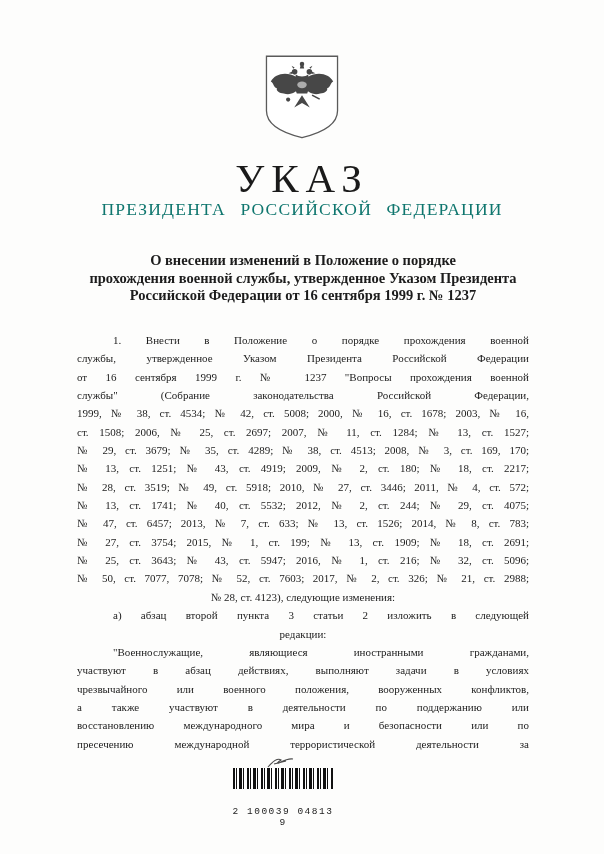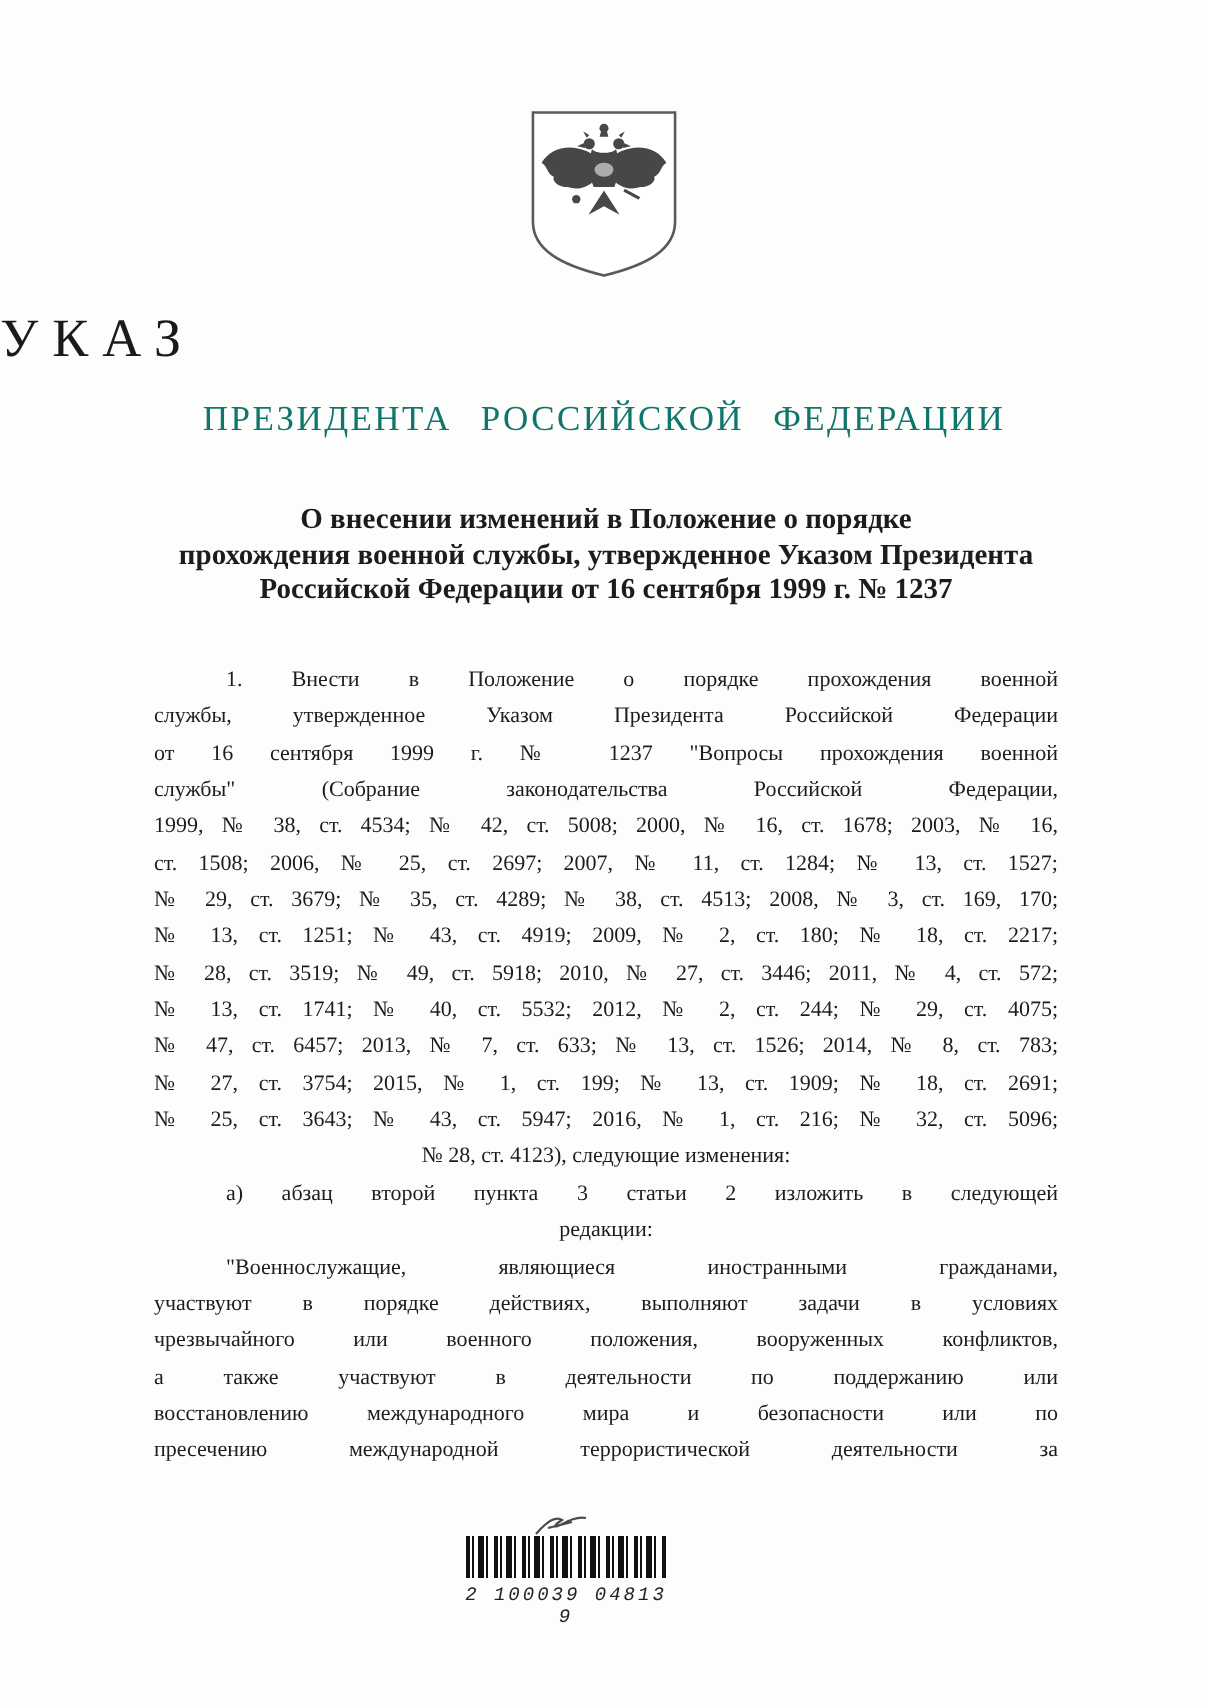--- a/index.html
+++ b/index.html
@@ -5,21 +5,21 @@
   html,body{margin:0;padding:0;background:#e8e8e8;}
   .page{
     position:relative;width:604px;height:854px;margin:0 auto;
     background:#fdfdfc;font-family:"Liberation Serif","DejaVu Serif",serif;
     color:#1c1c1c;overflow:hidden;
   }
   .emblem{position:absolute;left:263px;top:52px;width:78px;height:90px;}
   .emblem svg{width:100%;height:100%;}
   .doc-title{
     position:absolute;top:154px;left:0;width:100%;margin:0;
-    font-size:27px;font-weight:normal;
+    text-align:center;font-size:41px;font-weight:normal;
     letter-spacing:7px;color:#1a1a1a;
   }
   .doc-issuer{
     position:absolute;top:199px;left:0;width:100%;margin:0;
     text-align:center;font-size:17.5px;font-weight:normal;
     letter-spacing:1.2px;word-spacing:9px;color:#0f766e;
   }
   .subject{
     position:absolute;top:252px;left:77px;width:452px;
     text-align:center;font-weight:bold;font-size:14.5px;line-height:17.5px;
@@ -34,21 +34,21 @@
   .barcode-block{position:absolute;left:228px;top:754px;width:110px;text-align:center;}
   .sig{display:block;margin:0 auto -2px 38px;width:30px;height:16px;}
   .bars{
     width:100px;height:21px;margin:0 auto;
     background:repeating-linear-gradient(90deg,
       #111 0 2px,#fff 2px 3px,#111 3px 4px,#fff 4px 6px,
       #111 6px 9px,#fff 9px 10px,#111 10px 11px,#fff 11px 14px);
   }
   .digits{
     font-family:"Liberation Mono","DejaVu Sans Mono",monospace;
-    font-size:9.5px;letter-spacing:1.5px;margin-top:3px;color:#222;font-style:italic;
+    font-size:9.5px;letter-spacing:1.5px;margin-top:17px;color:#222;
   }
 </style>
 </head>
 <body>
 
 <div class="page">
 
   <div class="emblem">
     <svg viewBox="0 0 90 100">
       <path d="M4 3 H86 V66 C86 82 70 91 45 97 C20 91 4 82 4 66 Z" fill="#ffffff" stroke="#5a5a5a" stroke-width="1.5"></path>
@@ -89,25 +89,26 @@
       <div class="line just">службы" (Собрание законодательства Российской Федерации,</div>
       <div class="line just">1999, № 38, ст. 4534; № 42, ст. 5008; 2000, № 16, ст. 1678; 2003, № 16,</div>
       <div class="line just">ст. 1508; 2006, № 25, ст. 2697; 2007, № 11, ст. 1284; № 13, ст. 1527;</div>
       <div class="line just">№ 29, ст. 3679; № 35, ст. 4289; № 38, ст. 4513; 2008, № 3, ст. 169, 170;</div>
       <div class="line just">№ 13, ст. 1251; № 43, ст. 4919; 2009, № 2, ст. 180; № 18, ст. 2217;</div>
       <div class="line just">№ 28, ст. 3519; № 49, ст. 5918; 2010, № 27, ст. 3446; 2011, № 4, ст. 572;</div>
       <div class="line just">№ 13, ст. 1741; № 40, ст. 5532; 2012, № 2, ст. 244; № 29, ст. 4075;</div>
       <div class="line just">№ 47, ст. 6457; 2013, № 7, ст. 633; № 13, ст. 1526; 2014, № 8, ст. 783;</div>
       <div class="line just">№ 27, ст. 3754; 2015, № 1, ст. 199; № 13, ст. 1909; № 18, ст. 2691;</div>
       <div class="line just">№ 25, ст. 3643; № 43, ст. 5947; 2016, № 1, ст. 216; № 32, ст. 5096;</div>
+      <div class="line just">№ 50, ст. 7077, 7078; № 52, ст. 7603; 2017, № 2, ст. 326; № 21, ст. 2988;</div>
       <div class="line">№ 28, ст. 4123), следующие изменения:</div>
       <div class="line indent just">а) абзац второй пункта 3 статьи 2 изложить в следующей</div>
       <div class="line">редакции:</div>
       <div class="line indent just">"Военнослужащие, являющиеся иностранными гражданами,</div>
-      <div class="line just">участвуют в порядке действиях, выполняют задачи в условиях</div>
+      <div class="line just">участвуют в абзац действиях, выполняют задачи в условиях</div>
       <div class="line just">чрезвычайного или военного положения, вооруженных конфликтов,</div>
       <div class="line just">а также участвуют в деятельности по поддержанию или</div>
       <div class="line just">восстановлению международного мира и безопасности или по</div>
       <div class="line just">пресечению международной террористической деятельности за</div>
     </div>
 
   <div class="barcode-block">
     <svg class="sig" viewBox="0 0 30 16">
       <path d="M2 13 C8 6 12 4 15 6 C12 8 10 10 13 9 C17 7 22 4 27 5 M8 10 L20 7" fill="none" stroke="#4a4a4a" stroke-width="1.1"></path>
     </svg>

